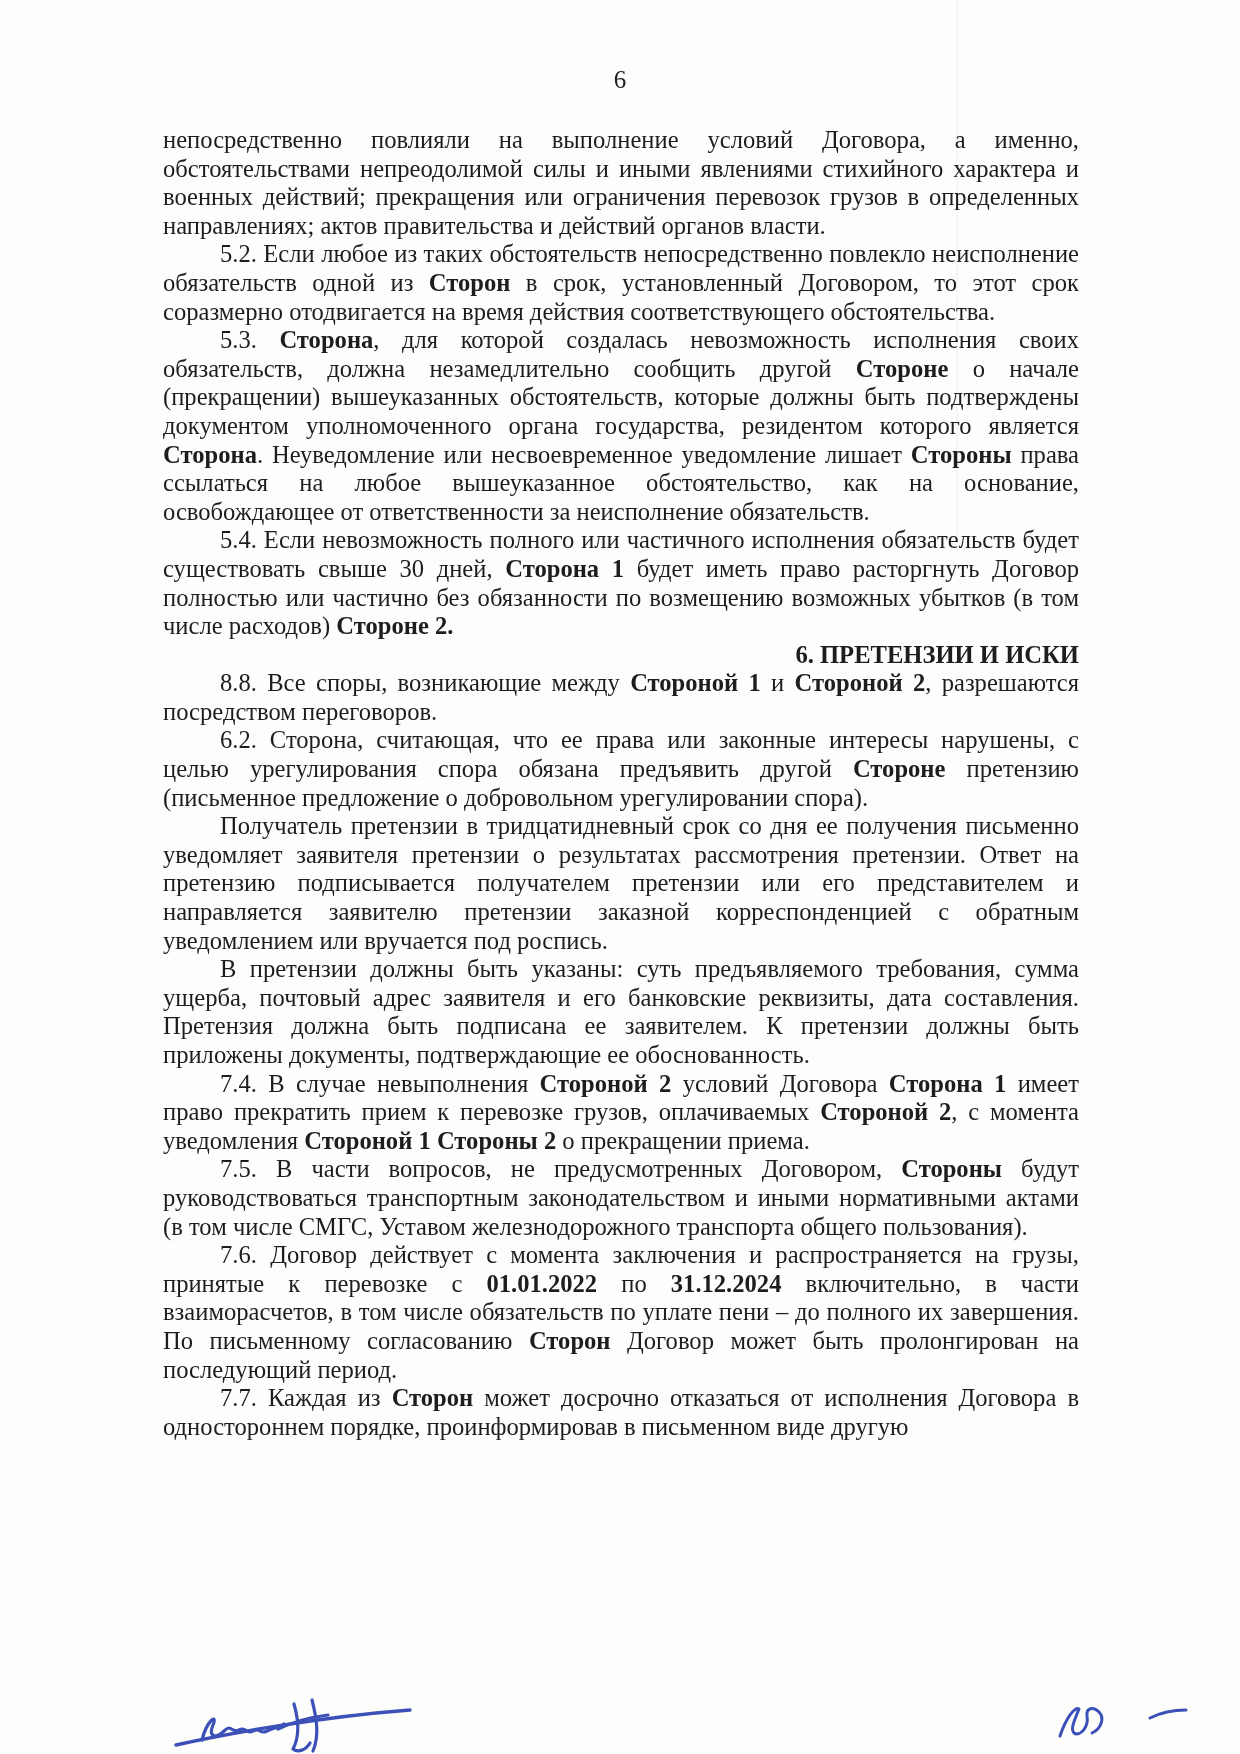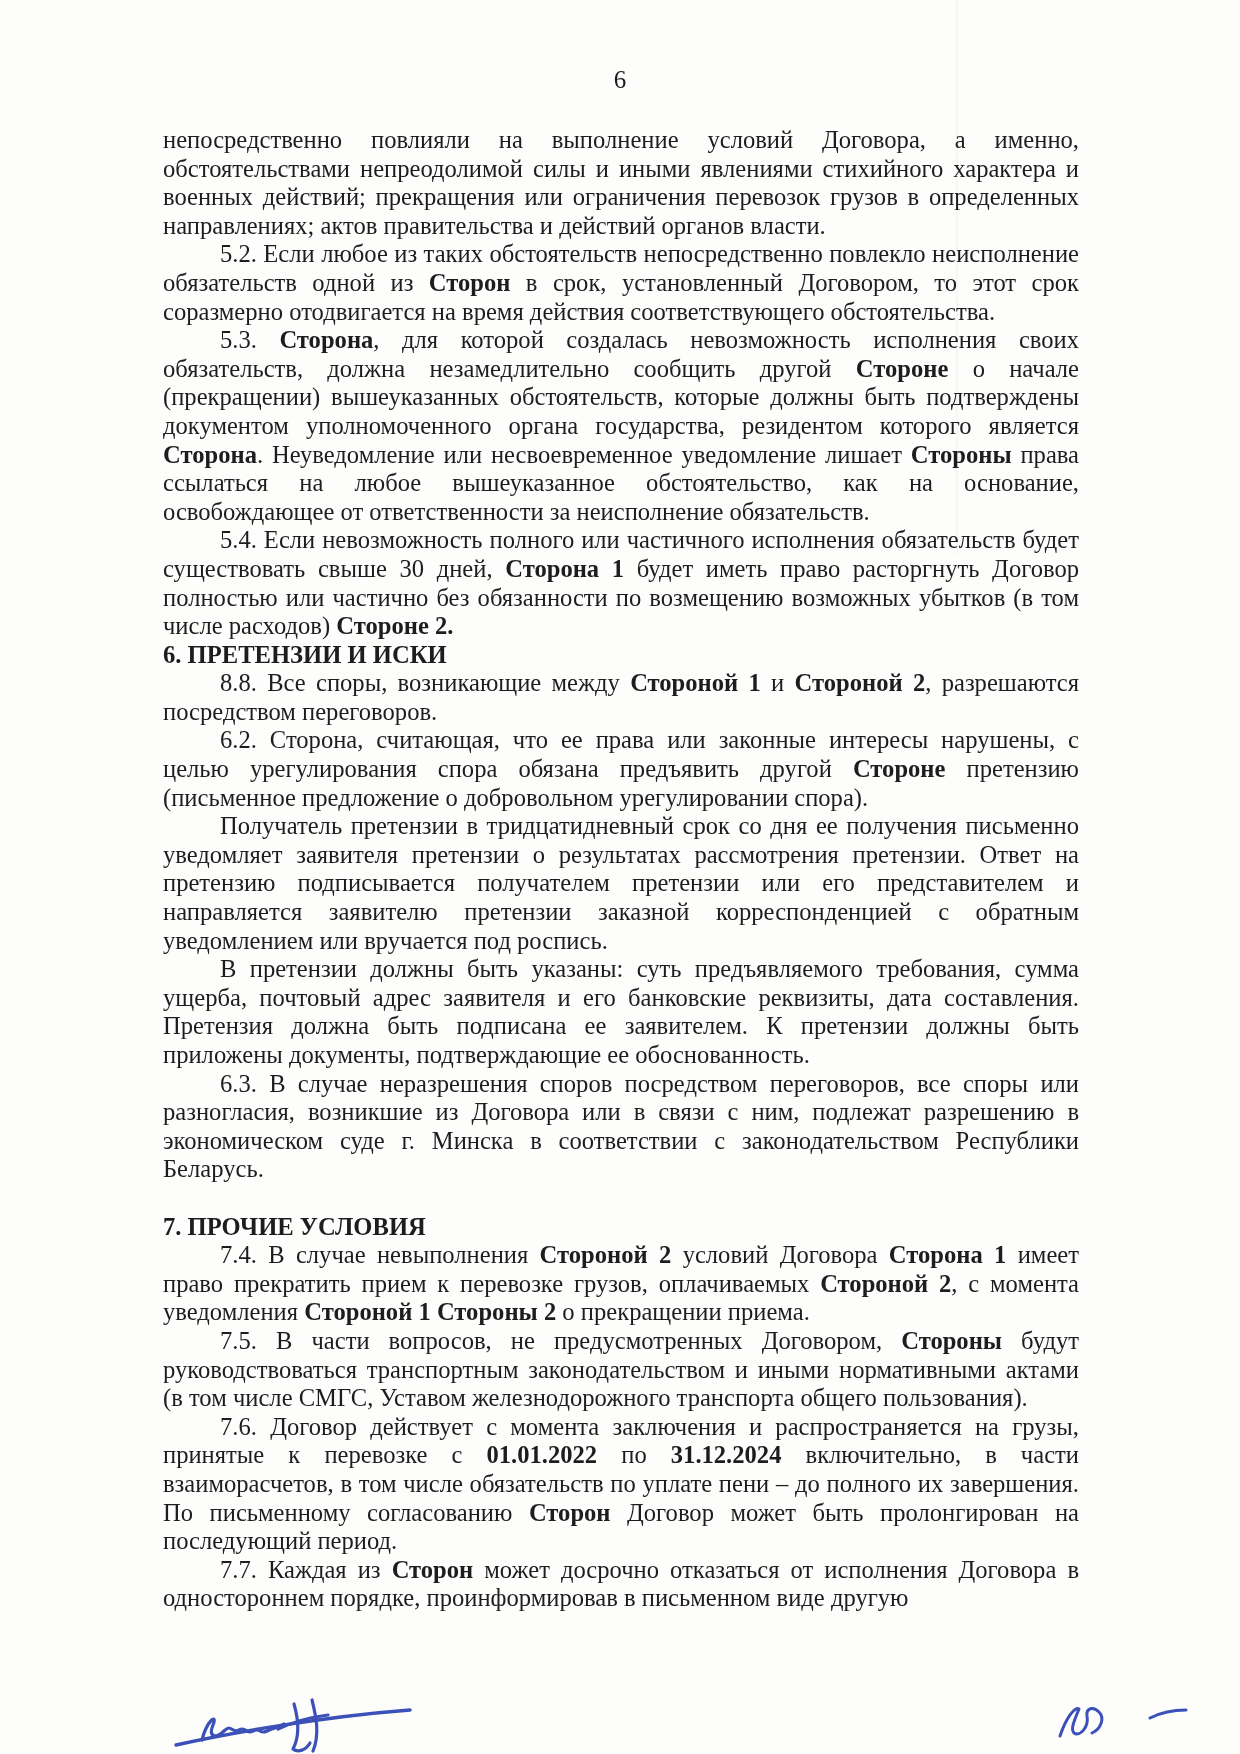--- a/index.html
+++ b/index.html
@@ -27,21 +27,21 @@
     top: 126px;
     left: 163px;
     width: 916px;
     font-size: 24.6px;
     line-height: 28.6px;
     text-align: justify;
   }
   .para { text-indent: 57px; }
   .para.no-indent { text-indent: 0; }
   .heading {
-    text-align: left;
+    text-align: right;
     font-weight: bold;
     text-indent: 0;
   }
   .gap-before { margin-top: 28.6px; }
   .b { font-weight: bold; }
   .ink { position: absolute; }
   .ink path {
     fill: none;
     stroke-linecap: round;
     stroke-linejoin: round;
@@ -67,22 +67,20 @@
   <div class="doc-body" id="doc-body">
       <div class="para no-indent"><span>непосредственно повлияли на выполнение условий Договора, а именно, обстоятельствами непреодолимой силы и иными явлениями стихийного характера и военных действий; прекращения или ограничения перевозок грузов в определенных направлениях; актов правительства и действий органов власти.</span></div>
       <div class="para"><span>5.2. Если любое из таких обстоятельств непосредственно повлекло неисполнение обязательств одной из </span><span class="b">Сторон</span><span> в срок, установленный Договором, то этот срок соразмерно отодвигается на время действия соответствующего обстоятельства.</span></div>
       <div class="para"><span>5.3. </span><span class="b">Сторона</span><span>, для которой создалась невозможность исполнения своих обязательств, должна незамедлительно сообщить другой </span><span class="b">Стороне</span><span> о начале (прекращении) вышеуказанных обстоятельств, которые должны быть подтверждены документом уполномоченного органа государства, резидентом которого является </span><span class="b">Сторона</span><span>. Неуведомление или несвоевременное уведомление лишает </span><span class="b">Стороны</span><span> права ссылаться на любое вышеуказанное обстоятельство, как на основание, освобождающее от ответственности за неисполнение обязательств.</span></div>
       <div class="para"><span>5.4. Если невозможность полного или частичного исполнения обязательств будет существовать свыше 30 дней, </span><span class="b">Сторона 1</span><span> будет иметь право расторгнуть Договор полностью или частично без обязанности по возмещению возможных убытков (в том числе расходов) </span><span class="b">Стороне 2.</span></div>
       <div class="heading"><span class="b">6. ПРЕТЕНЗИИ И ИСКИ</span></div>
       <div class="para"><span>8.8. Все споры, возникающие между </span><span class="b">Стороной 1</span><span> и </span><span class="b">Стороной 2</span><span>, разрешаются посредством переговоров.</span></div>
       <div class="para"><span>6.2. Сторона, считающая, что ее права или законные интересы нарушены, с целью урегулирования спора обязана предъявить другой </span><span class="b">Стороне</span><span> претензию (письменное предложение о добровольном урегулировании спора).</span></div>
       <div class="para"><span>Получатель претензии в тридцатидневный срок со дня ее получения письменно уведомляет заявителя претензии о результатах рассмотрения претензии. Ответ на претензию подписывается получателем претензии или его представителем и направляется заявителю претензии заказной корреспонденцией с обратным уведомлением или вручается под роспись.</span></div>
       <div class="para"><span>В претензии должны быть указаны: суть предъявляемого требования, сумма ущерба, почтовый адрес заявителя и его банковские реквизиты, дата составления. Претензия должна быть подписана ее заявителем. К претензии должны быть приложены документы, подтверждающие ее обоснованность.</span></div>
-      <div class="para"><span>6.3. В случае неразрешения споров посредством переговоров, все споры или разногласия, возникшие из Договора или в связи с ним, подлежат разрешению в экономическом суде г. Минска в соответствии с законодательством Республики Беларусь.</span></div>
-      <div class="heading gap-before"><span class="b">7. ПРОЧИЕ УСЛОВИЯ</span></div>
       <div class="para"><span>7.4. В случае невыполнения </span><span class="b">Стороной 2</span><span> условий Договора </span><span class="b">Сторона 1</span><span> имеет право прекратить прием к перевозке грузов, оплачиваемых </span><span class="b">Стороной 2</span><span>, с момента уведомления </span><span class="b">Стороной 1 Стороны 2</span><span> о прекращении приема.</span></div>
       <div class="para"><span>7.5. В части вопросов, не предусмотренных Договором, </span><span class="b">Стороны</span><span> будут руководствоваться транспортным законодательством и иными нормативными актами (в том числе СМГС, Уставом железнодорожного транспорта общего пользования).</span></div>
       <div class="para"><span>7.6. Договор действует с момента заключения и распространяется на грузы, принятые к перевозке с </span><span class="b">01.01.2022</span><span> по </span><span class="b">31.12.2024</span><span> включительно, в части взаиморасчетов, в том числе обязательств по уплате пени – до полного их завершения. По письменному согласованию </span><span class="b">Сторон</span><span> Договор может быть пролонгирован на последующий период.</span></div>
       <div class="para"><span>7.7. Каждая из </span><span class="b">Сторон</span><span> может досрочно отказаться от исполнения Договора в одностороннем порядке, проинформировав в письменном виде другую </span></div>
     </div>
 
   <svg class="ink" id="sig-left" style="left:160px; top:1688px;" width="270" height="66" viewBox="0 0 270 66">
     <path id="sig-left-sweep" stroke-width="3.4" d="M16 57 C 70 45, 160 29, 250 22" stroke="#3b51b8"></path>
     <path id="sig-left-scrawl" stroke-width="3.2" d="M42 52 C 47 32, 58 25, 53 37 C 48 49, 56 51, 64 43 C 72 35, 71 46, 79 42 C 87 38, 85 47, 93 43 C 101 39, 99 47, 107 43 C 115 39, 119 40, 124 36" stroke="#3b51b8"></path>
     <path id="sig-left-stems" stroke-width="3.2" d="M134 16 C 138 30, 140 48, 133 61 M152 12 C 156 28, 160 46, 153 63 M118 41 C 133 34, 152 29, 168 27 M133 61 C 138 65, 146 62, 150 55" stroke="#3b51b8"></path>

